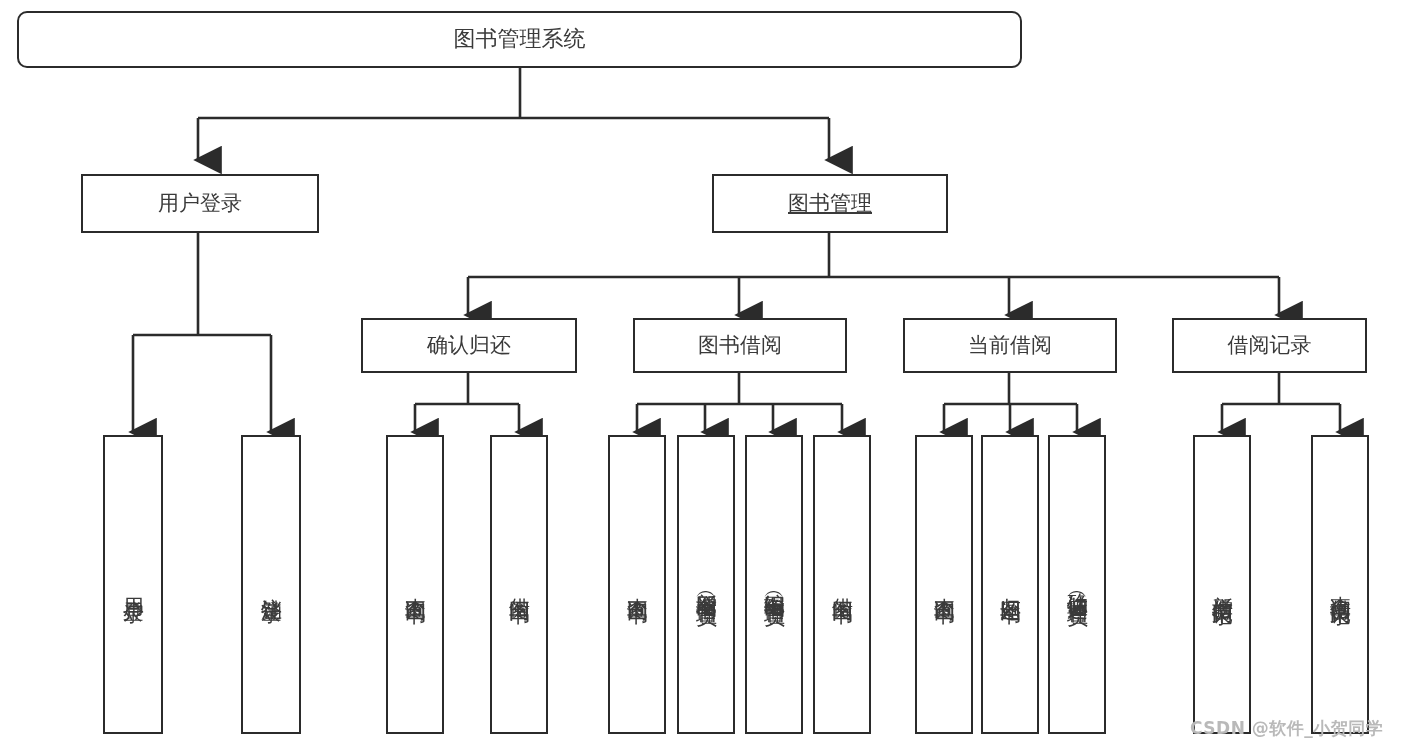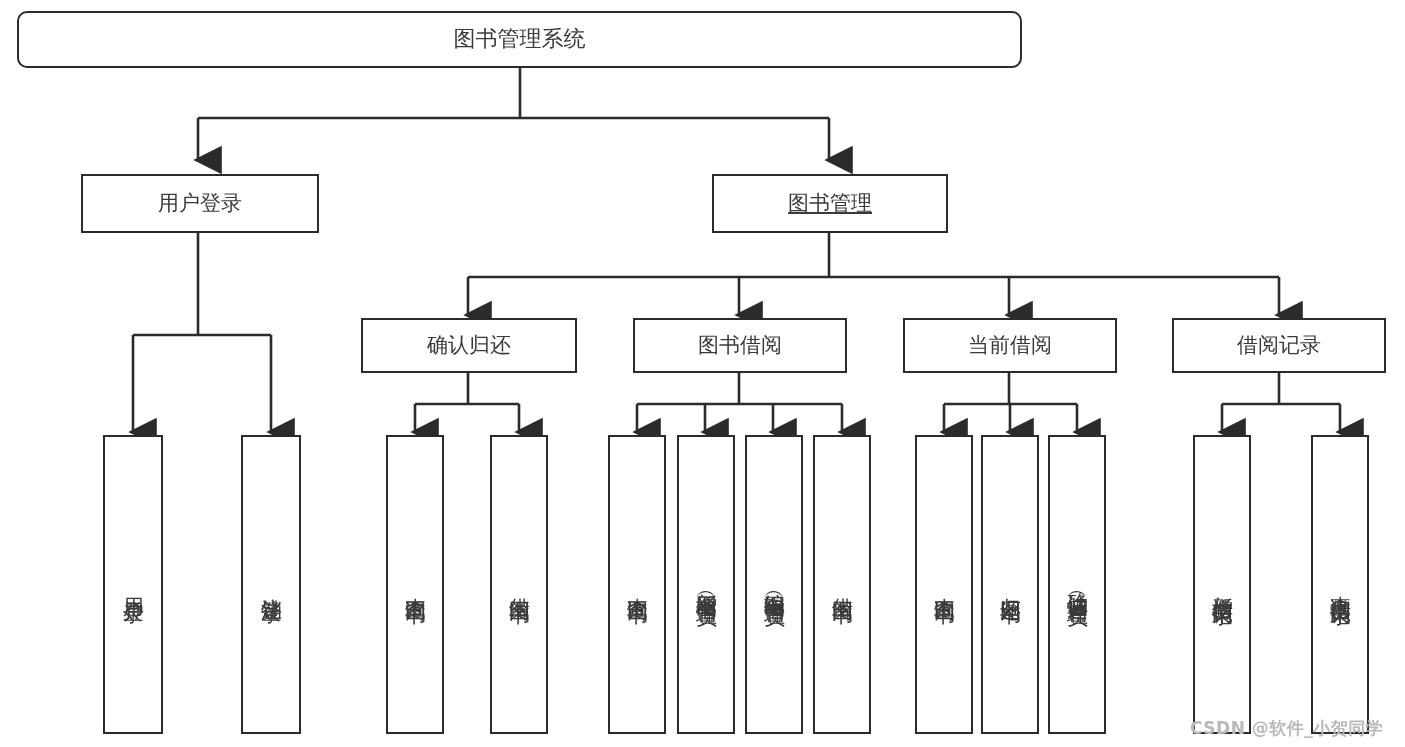--- a/index.html
+++ b/index.html
@@ -136,21 +136,21 @@
 
   <div class="node horiz" style="left:361px; top:318px; width:216px; height:55px;">
     <span class="lbl">确认归还</span>
   </div>
   <div class="node horiz" style="left:903px; top:318px; width:214px; height:55px;">
     <span class="lbl">当前借阅</span>
   </div>
   <div class="node horiz" style="left:633px; top:318px; width:214px; height:55px;">
     <span class="lbl">图书借阅</span>
   </div>
-  <div class="node horiz" style="left:1172px; top:318px; width:214px; height:55px;">
+  <div class="node horiz" style="left:1172px; top:318px; width:195px; height:55px;">
     <span class="lbl">借阅记录</span>
   </div>
 
   <div class="node vert" style="left:103px; top:435px; width:60px; height:299px;">
     <span class="lbl">用户登录</span>
   </div>
   <div class="node vert" style="left:241px; top:435px; width:60px; height:299px;">
     <span class="lbl">注销登录</span>
   </div>
 

